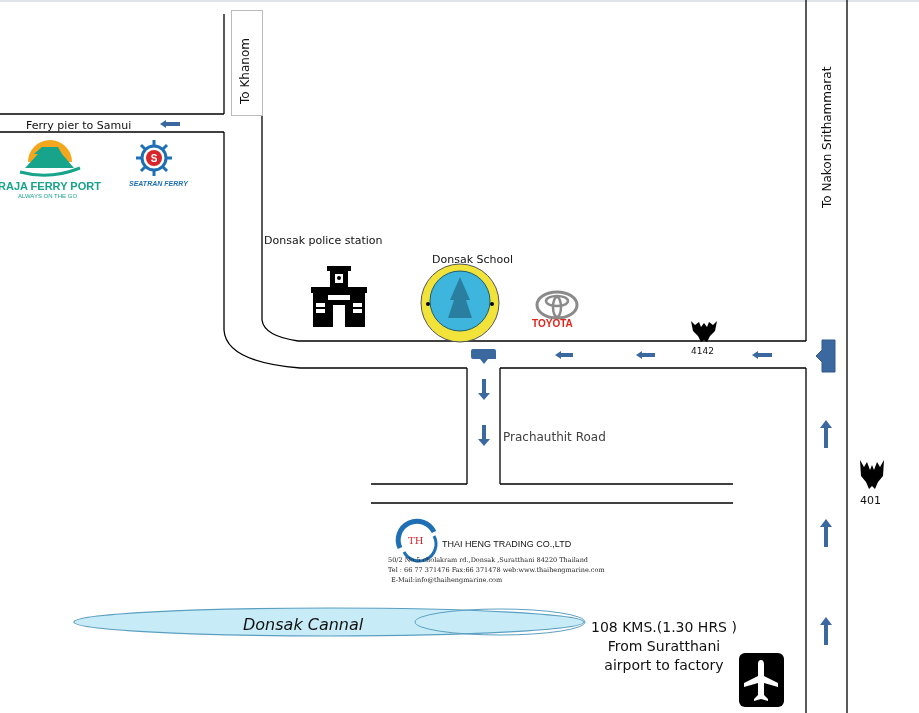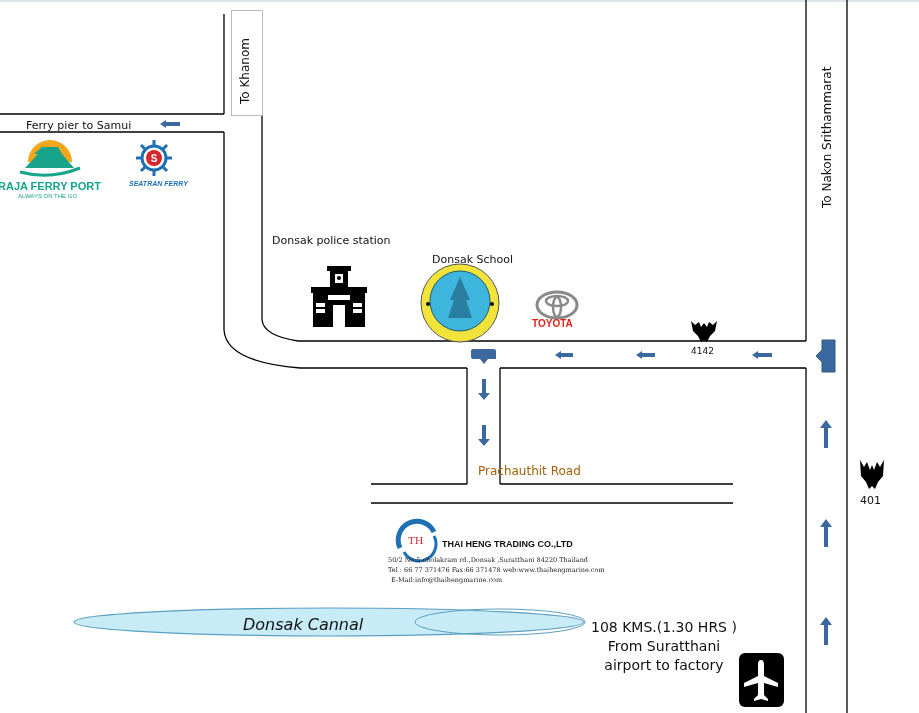--- a/index.html
+++ b/index.html
@@ -136,30 +136,30 @@
 <div class="abs" style="left:231px;top:10px;width:30px;height:104px;border:1px solid #bbb;background:#fff;"></div>
 <div class="abs vtext" style="left:238px;top:104px;">To Khanom</div>
 <div class="abs vtext" style="left:820px;top:208px;">To Nakon Srithammarat</div>
 
 <div class="abs lbl" style="left:26px;top:119px;">Ferry pier to Samui</div>
 
 <div class="abs" style="left:-2px;top:180px;font-size:11px;font-weight:bold;color:#17a48b;font-family:'Liberation Sans',sans-serif;"><span>RAJA FERRY PORT</span></div>
 <div class="abs" style="left:18px;top:193px;font-size:6px;color:#17a48b;font-family:'Liberation Sans',sans-serif;">ALWAYS ON THE GO</div>
 <div class="abs" style="left:129px;top:180px;font-size:7px;font-weight:bold;font-style:italic;color:#1f6fb5;font-family:'Liberation Sans',sans-serif;">SEATRAN FERRY</div>
 
-<div class="abs lbl" style="left:264px;top:234px;padding-left:8px;">Donsak police station</div>
+<div class="abs lbl" style="left:264px;top:234px;">Donsak police station</div>
 <div class="abs lbl" style="left:418px;top:253px;margin-left:14px;">Donsak School</div>
 <div class="abs" style="left:532px;top:318px;font-size:10px;font-weight:bold;color:#e2231a;font-family:'Liberation Sans',sans-serif;">TOYOTA</div>
 
 <div class="abs" style="left:660px;top:346px;font-size:9px;color:#111;margin-left:31px;">4142</div>
 <div class="abs" style="left:860px;top:494px;font-size:11px;color:#111;">401</div>
-<div class="abs" style="left:478px;top:430px;font-size:12px;color:#a16207;margin-top:34px;">Prachauthit Road</div>
+<div class="abs" style="left:503px;top:430px;font-size:12px;color:#404040;">Prachauthit Road</div>
 
 <div class="abs" style="left:408px;top:535px;font-size:10px;color:#d6262b;font-family:'DejaVu Serif',serif;">TH</div>
-<div class="abs" style="left:442px;top:539px;font-size:9px;font-weight:bold;color:#111;font-family:'Liberation Sans',sans-serif;">THAI HENG TRADING CO.,LTD</div>
+<div class="abs" style="left:442px;top:539px;font-size:9px;font-weight:normal;color:#111;font-family:'Liberation Sans',sans-serif;">THAI HENG TRADING CO.,LTD</div>
 <div class="abs company" style="left:388px;top:556px;font-size:6.5px;">50/2 No.5 cholakram rd.,Donsak ,Suratthani 84220 Thailand</div>
 <div class="abs company" style="left:388px;top:566px;font-size:6.5px;">Tel : 66 77 371476 Fax:66 371478 web:www.thaihengmarine.com</div>
 <div class="abs company" style="left:391px;top:576px;font-size:6.5px;">E-Mail:info@thaihengmarine.com</div>
 
 <div class="abs cannal-text" style="left:243px;top:615px;">Donsak Cannal</div>
 
 <div class="abs note" style="left:591px;top:618px;">
   <div>108 KMS.(1.30 HRS )</div>
   <div>From Suratthani</div>
   <div>airport to factory</div>

